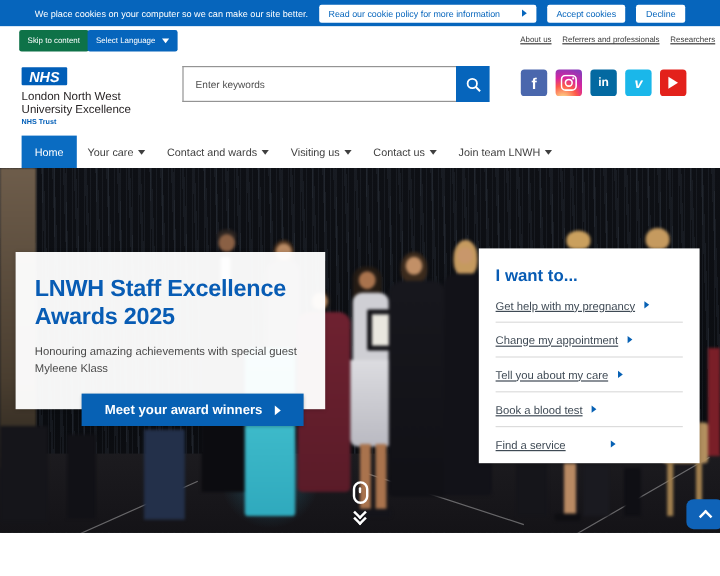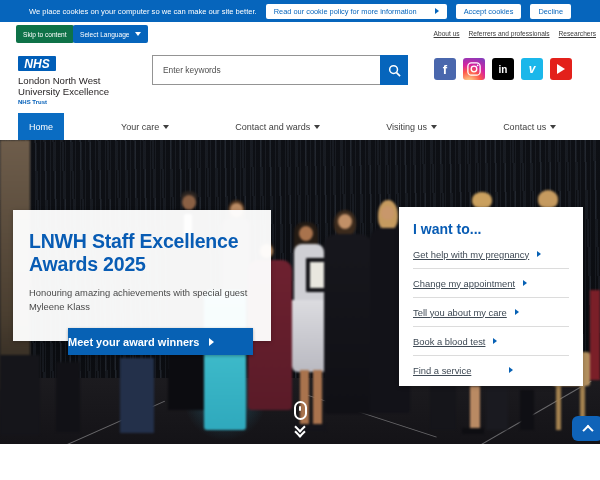--- a/index.html
+++ b/index.html
@@ -35,28 +35,28 @@
   .search { position:absolute; left:152px; top:9px; width:256px; height:30px; display:flex; }
   .search input { flex:1; border:1px solid #949494; border-right:none; font-size:8.4px;
     font-family:inherit; padding-left:10px; color:#333; outline:none; }
   .search input::placeholder { color:#4f4f4f; }
   .search-btn { width:28px; background:#0665BC; border:none; display:flex; align-items:center; justify-content:center; cursor:pointer; }
   .social { position:absolute; right:28px; top:12px; display:flex; gap:7px; }
   .social a { width:22px; height:22px; border-radius:3px; display:flex; align-items:center; justify-content:center;
     color:#fff; font-weight:bold; text-decoration:none; }
   .fb { background:#4A67AD; font-size:13px; }
   .ig { background:radial-gradient(circle at 28% 115%, #fdf497 0%, #fd5949 40%, #d6249f 62%, #8a3ab9 90%); }
-  .li { background:#000000; font-size:10px; }
+  .li { background:#0369a1; font-size:10px; }
   .vm { background:#1AB7EA; font-size:12px; font-style:italic; }
   .yt { background:#E3211B; }
   .yt-play { width:0; height:0; border-left:8px solid #fff; border-top:5px solid transparent; border-bottom:5px solid transparent; }
 
   
   .nav { position:absolute; top:113px; left:0; width:600px; height:27px; background:#fff;
-    display:flex; align-items:stretch; padding-left:18px;gap:48px; }
+    display:flex; align-items:stretch; padding-left:18px; }
   .nav-item { display:flex; align-items:center; gap:4px; font-size:9px; color:#3f3f3f;
     padding:0 9px; cursor:pointer; white-space:nowrap; }
   .nav-item.active { background:#0A6CC2; color:#fff; padding:0 11px; }
   .chev-dn-dark { width:0; height:0; border-top:4px solid #3f3f3f; border-left:3px solid transparent; border-right:3px solid transparent; margin-top:1px; }
 
   
   .hero { position:absolute; top:140px; left:0; width:600px; height:304px; overflow:hidden; background:#0b0d11; }
   .curtain { position:absolute; inset:0;
     background:
       repeating-linear-gradient(90deg, rgba(120,135,155,0.10) 0 1px, transparent 1px 5px),
@@ -74,21 +74,21 @@
   .head { border-radius:50%; background:#b98a63; }
   .hair { border-radius:50% 50% 40% 40%; }
 
   
   .hero-panel { position:absolute; left:13px; top:70px; width:258px; height:131px;
     background:rgba(255,255,255,0.96); padding:20px 16px 0 16px; box-shadow:0 1px 4px rgba(0,0,0,0.25); }
   .hero-title { font-size:19.5px; font-weight:bold; color:#085CB4; line-height:1.18; letter-spacing:-0.2px; }
   .hero-sub { margin-top:10px; font-size:9.4px; color:#4a4a4a; line-height:1.5; width:230px; }
   .hero-cta { position:absolute; left:68px; top:188px; width:185px; height:27px; background:#0761B4;
     border:none; color:#fff; font-family:inherit; font-size:11px; font-weight:bold;
-    display:flex; align-items:center; gap:10px; cursor:pointer; box-shadow:0 1px 3px rgba(0,0,0,0.3); }
+    display:flex; align-items:center; justify-content:center; gap:10px; cursor:pointer; box-shadow:0 1px 3px rgba(0,0,0,0.3); }
   .tri-r-white { width:0; height:0; border-left:5px solid #fff; border-top:4px solid transparent; border-bottom:4px solid transparent; }
 
   
   .want-card { position:absolute; left:399px; top:67px; width:184px; height:179px; background:#fff;
     padding:14px 14px 0 14px; box-shadow:0 1px 4px rgba(0,0,0,0.25); }
   .want-title { font-size:14px; font-weight:bold; color:#085CB4; margin-bottom:3px; }
   .want-link { display:flex; align-items:center; gap:8px; padding:8.5px 0; border-bottom:1px solid #dcdcdc;
     cursor:pointer; text-decoration:none; }
   .want-link:last-child { border-bottom:none;gap:38px; }
   .want-link span.txt { font-size:9.4px; color:#3f4a55; text-decoration:underline; }

